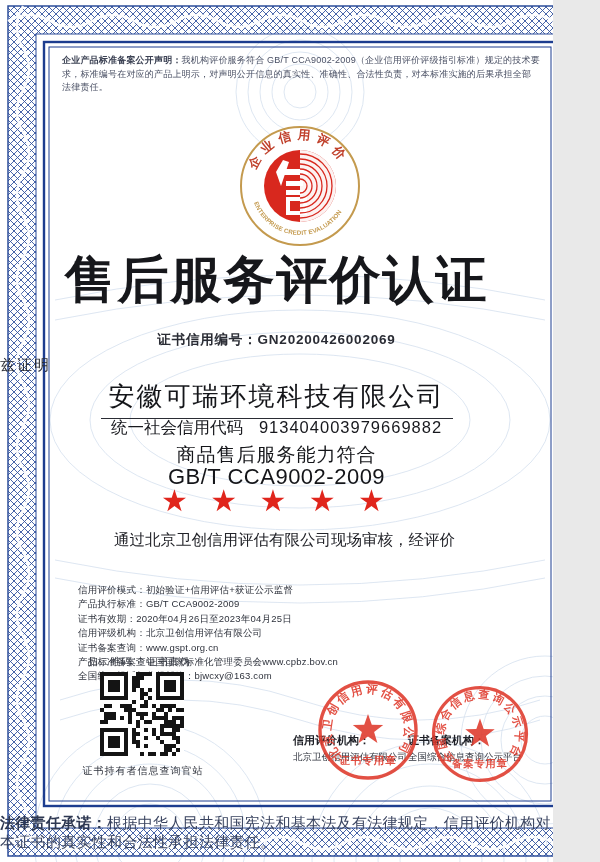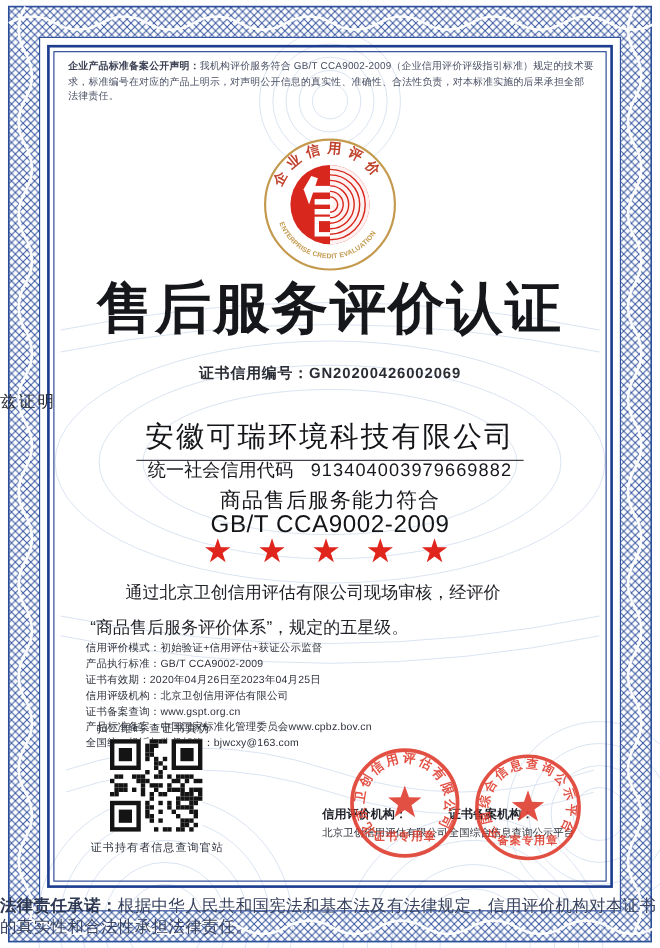--- a/index.html
+++ b/index.html
@@ -1,16 +1,16 @@
 <!DOCTYPE html>
 <html><head>
 <meta charset="utf-8">
 <style>
   html,body{margin:0;padding:0;background:#e9e9e9;}
-  .cert{position:relative;width:600px;height:862px;background:#ffffff;overflow:hidden;
+  .cert{position:relative;width:553px;height:862px;background:#ffffff;overflow:hidden;
         font-family:"Liberation Sans",sans-serif;color:#1e2026;}
   .abs{position:absolute;}
   svg{display:block;}
   .layer-watermark{position:absolute;inset:0;z-index:0;}
   .layer-border{position:absolute;inset:0;z-index:1;pointer-events:none;}
   .layer-content{position:absolute;inset:0;z-index:2;}
   .layer-seals{position:absolute;inset:0;z-index:3;pointer-events:none;}
 
   .disclaimer{left:62px;top:54px;width:478px;font-size:9px;line-height:13.5px;
               color:#4a5064;text-align:left;letter-spacing:.2px;}
@@ -168,21 +168,20 @@
     <div class="abs credit-code">
       <span>统一社会信用代码</span><span class="val">913404003979669882</span>
     </div>
 
     <div class="abs capability">商品售后服务能力符合</div>
     <div class="abs standard">GB/T CCA9002-2009</div>
     <div class="abs stars">★ ★ ★ ★ ★</div>
 
     <div class="abs audit">
       <div class="l1">通过北京卫创信用评估有限公司现场审核，经评价</div>
-      <div class="l2">“商品售后服务评价体系”，规定的五星级。</div>
     </div>
 
     <div class="abs details">
       <div>信用评价模式：初始验证+信用评估+获证公示监督</div>
       <div>产品执行标准：GB/T CCA9002-2009</div>
       <div>证书有效期：2020年04月26日至2023年04月25日</div>
       <div>信用评级机构：北京卫创信用评估有限公司</div>
       <div>证书备案查询：www.gspt.org.cn</div>
       <div>产品标准备案：中国国家标准化管理委员会www.cpbz.bov.cn</div>
       <div>全国统一投诉与监督邮箱：bjwcxy@163.com</div>

